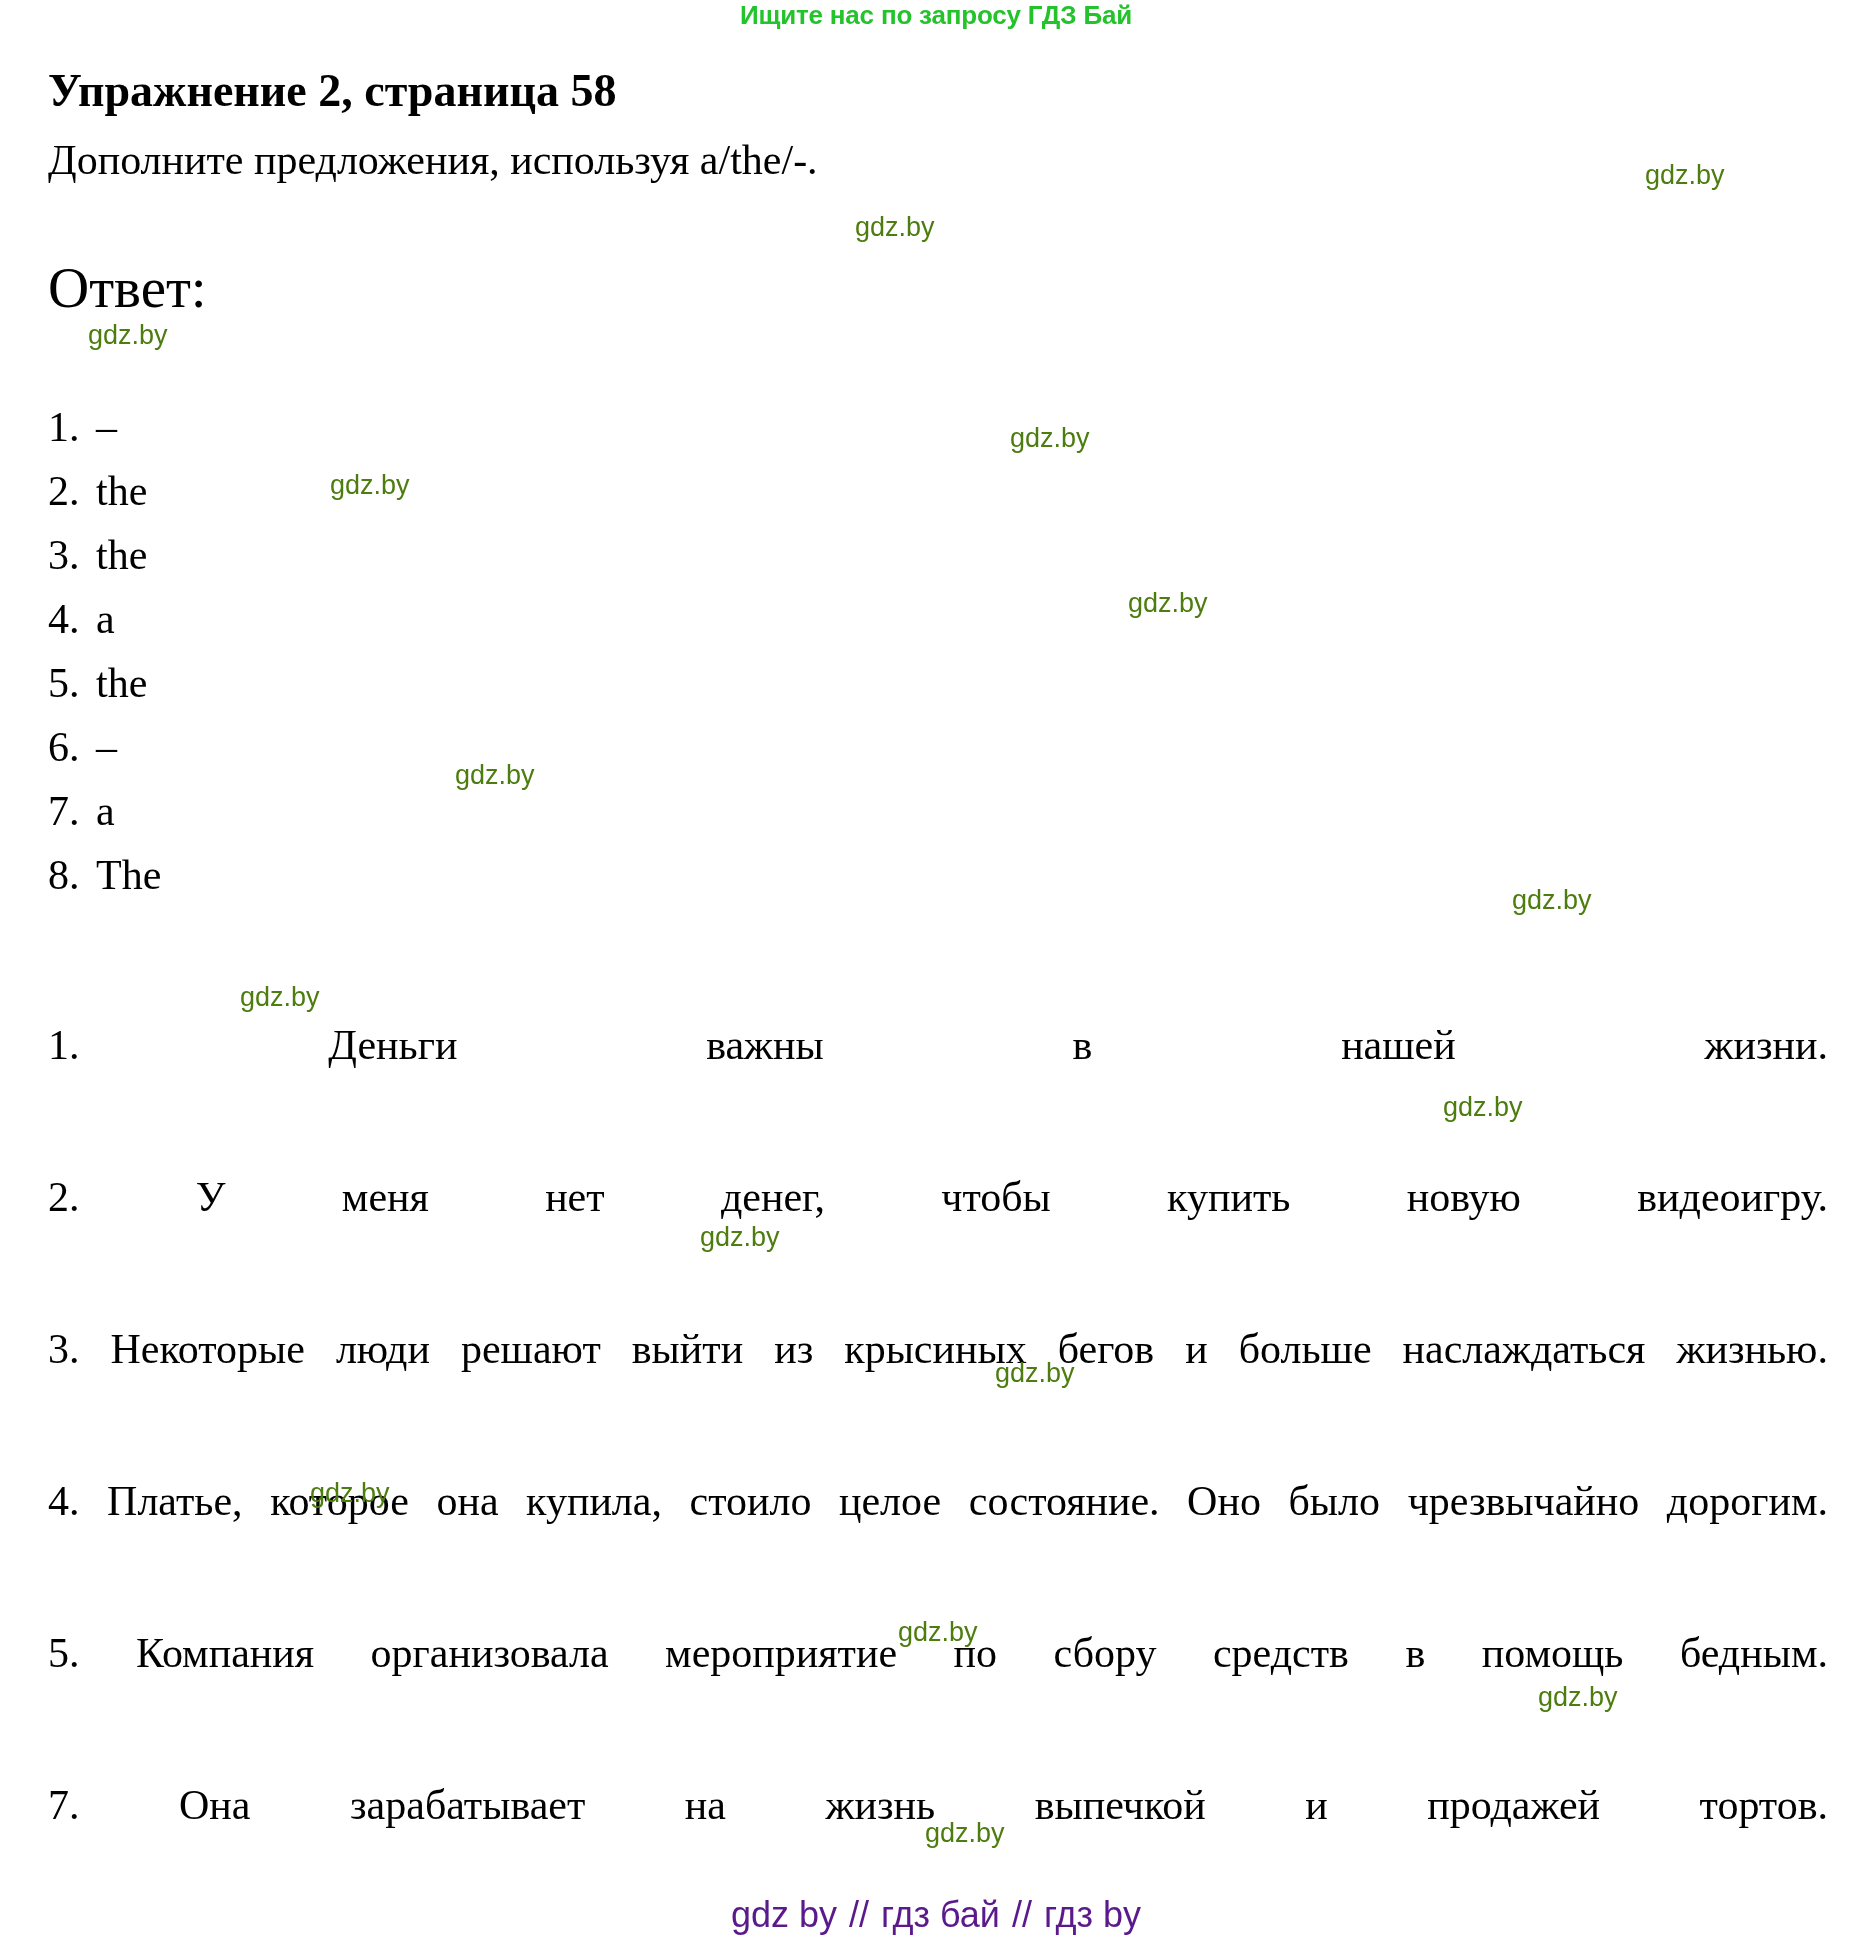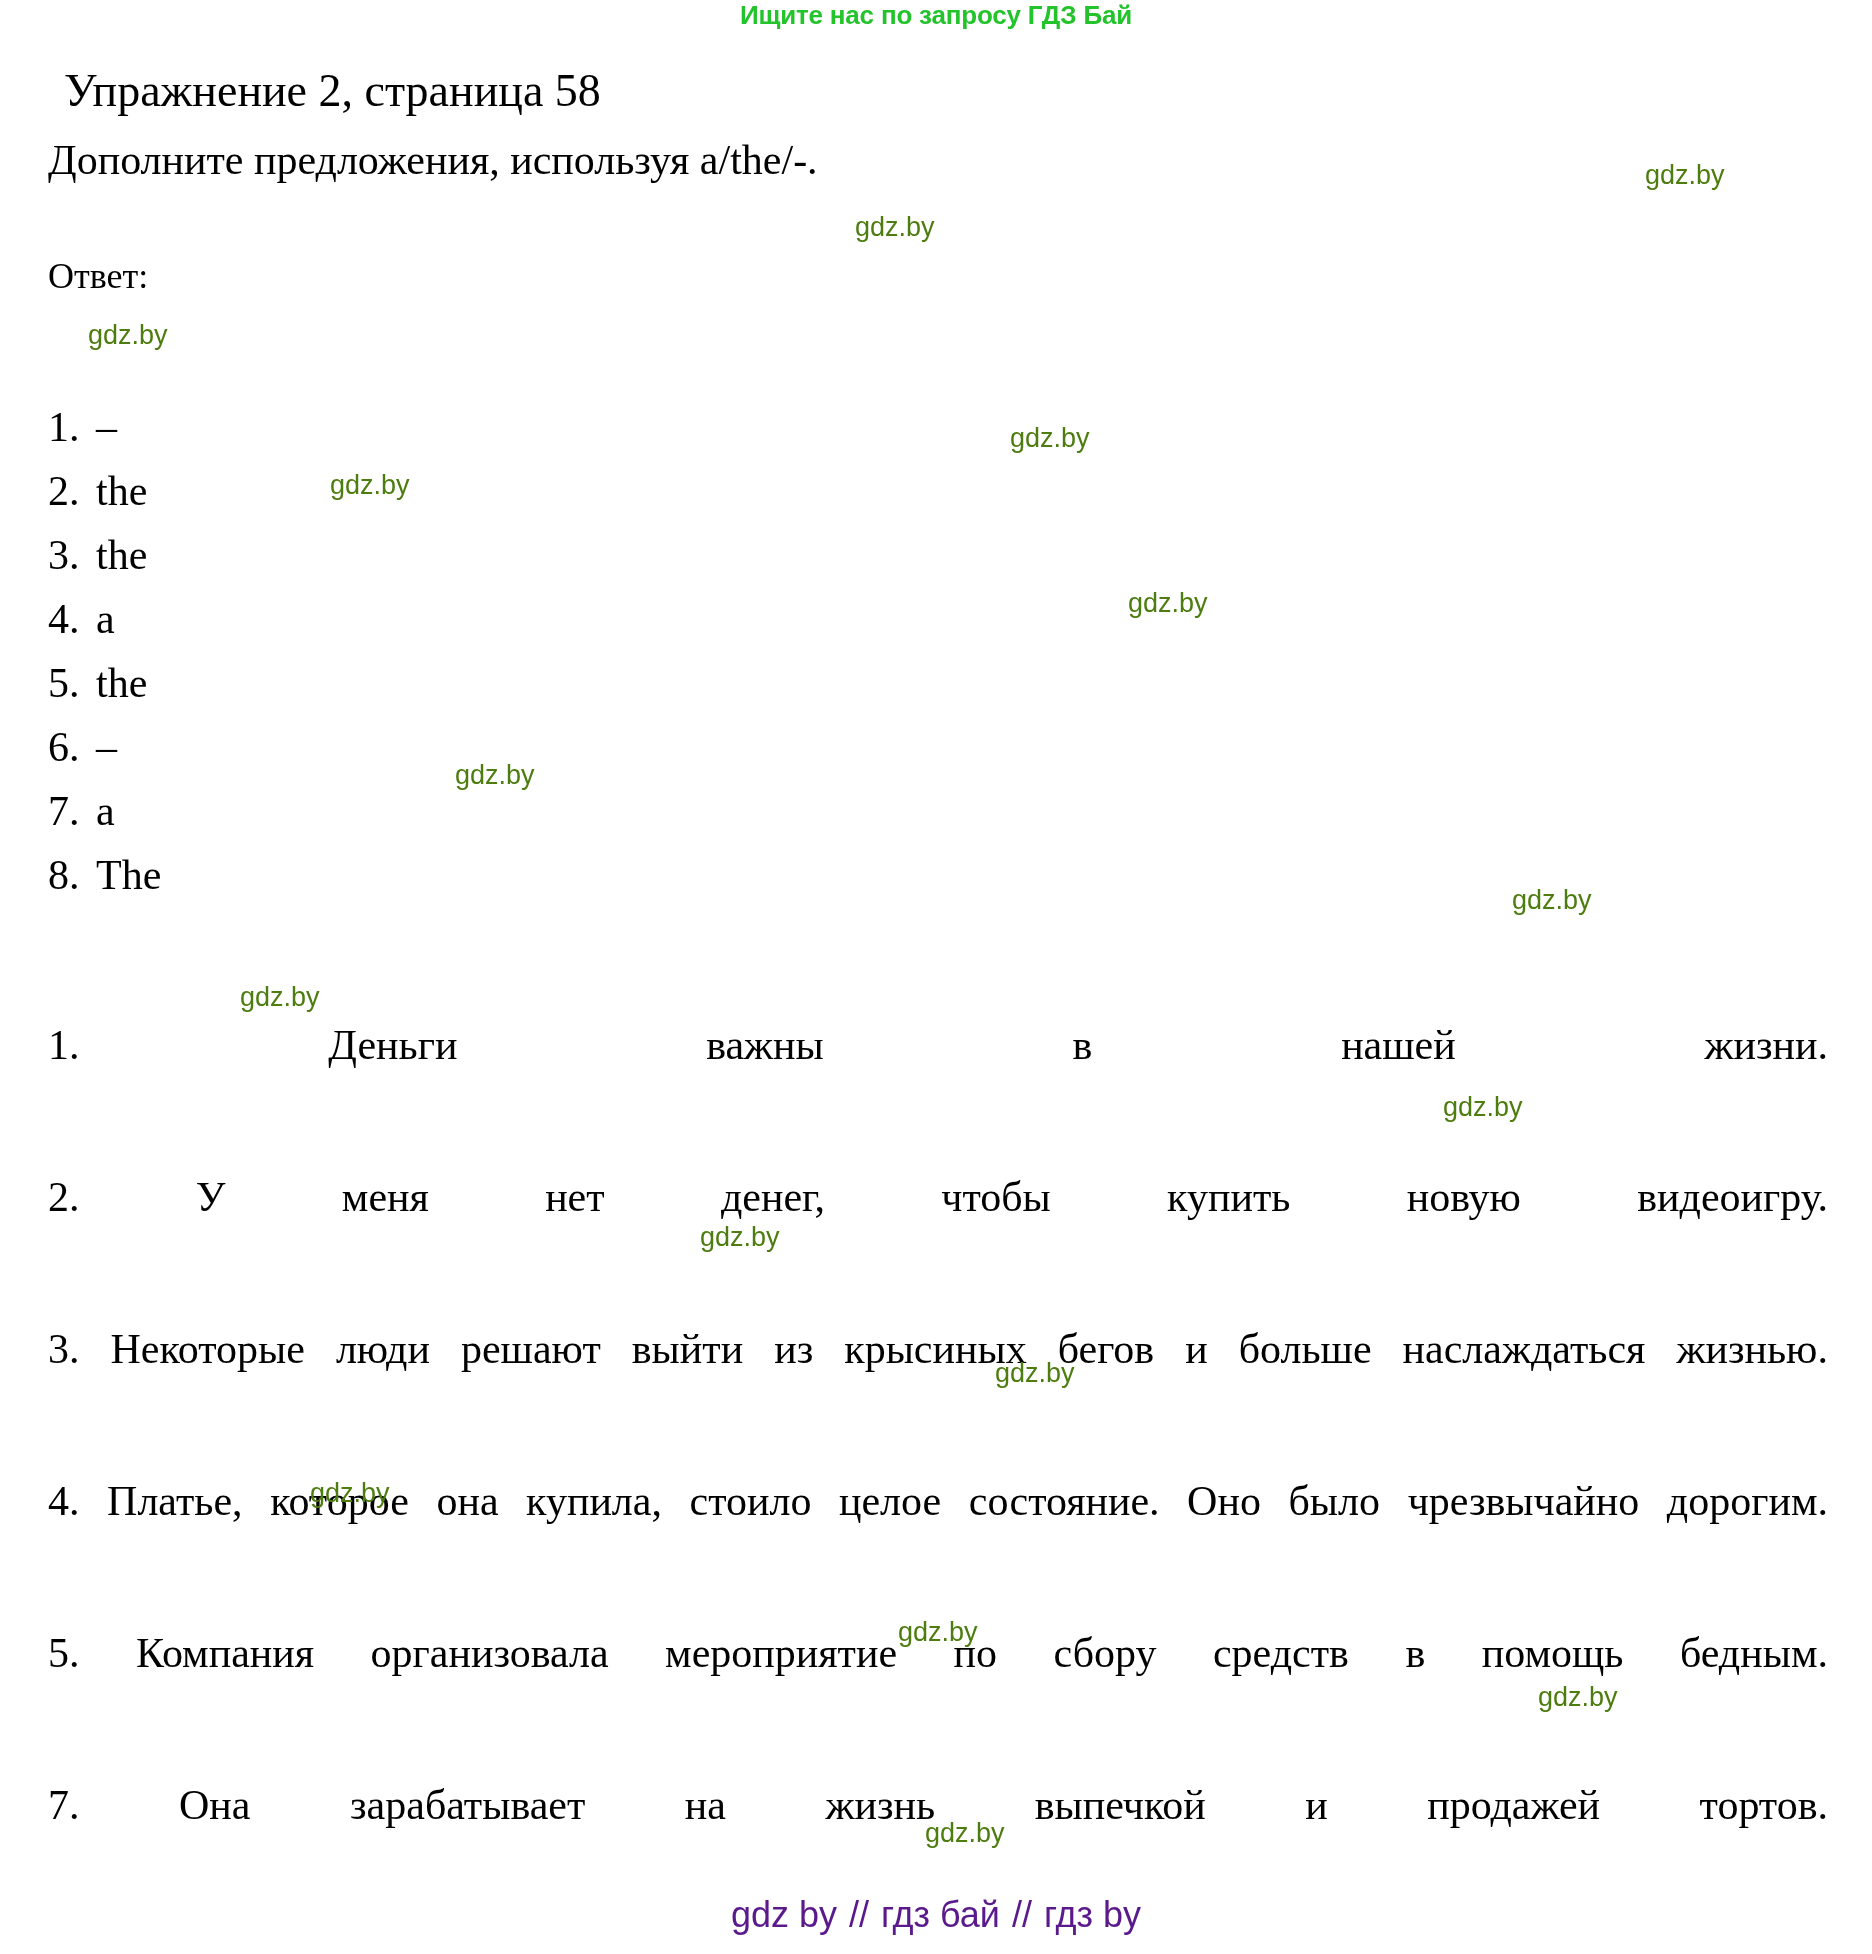--- a/index.html
+++ b/index.html
@@ -30,36 +30,35 @@
     letter-spacing: -0.2px;
     white-space: nowrap;
   }
 
   
   .exercise-title {
     position: absolute;
     top: 64px;
     left: 48px;
     font-size: 46px;
-    font-weight: normal;
+    font-weight: bold;
     white-space: nowrap;
-    margin-left: 16px;
   }
   .task-prompt {
     position: absolute;
     top: 136px;
     left: 48px;
     font-size: 42px;
     white-space: nowrap;
   }
   .answer-label {
     position: absolute;
     top: 255px;
     left: 48px;
-    font-size: 36px;
+    font-size: 57px;
   }
 
   
   .answers-list {
     position: absolute;
     top: 395px;
     left: 48px;
     width: 600px;
   }
   .answers-list .answer-row {

